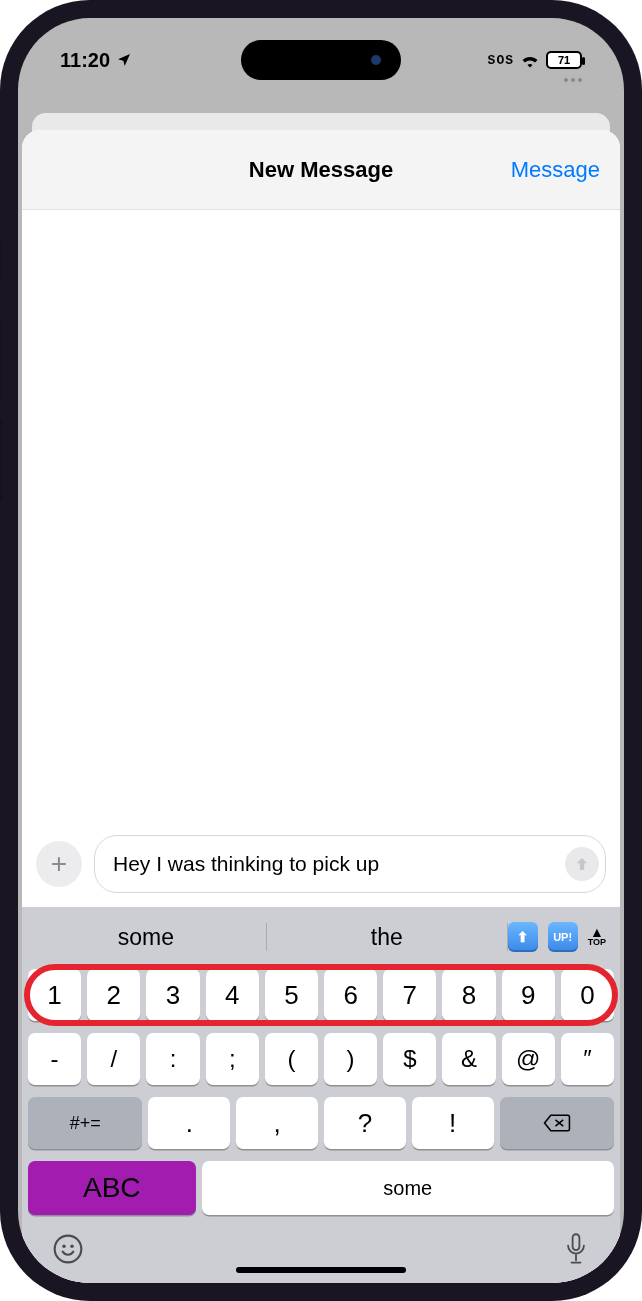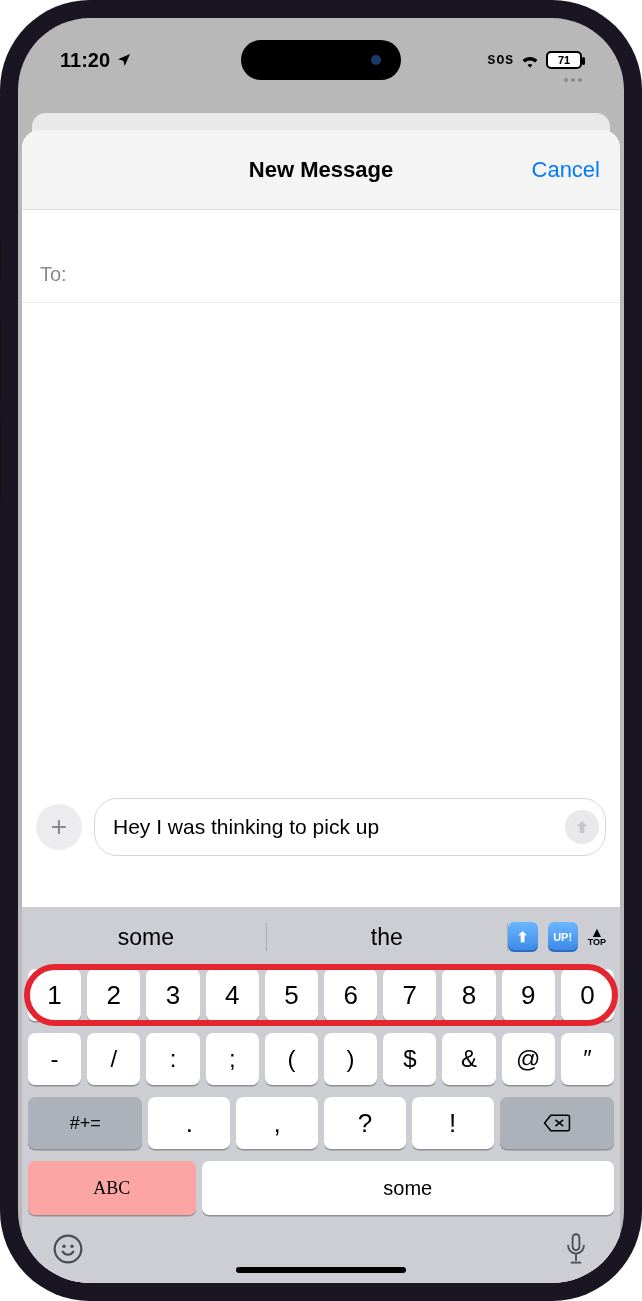--- a/index.html
+++ b/index.html
@@ -45,21 +45,21 @@
   .dots i{width:4px;height:4px;border-radius:50%;background:#8a8a8a;display:block;}
 
   
   .sheet-back {
     position:absolute; top: 95px; left: 14px; right: 14px; height: 40px;
     background: #e9e9e9; border-radius: 14px 14px 0 0;
   }
   .sheet {
     position: absolute; top: 112px; left: 4px; right: 4px; bottom: 0;
     background: #fff; border-radius: 18px 18px 0 0; overflow: hidden;
-    display: flex; flex-direction: column; gap: 37px;
+    display: flex; flex-direction: column;
   }
   .sheet-header {
     height: 80px; background: #f4f4f5; border-bottom: 1px solid #e1e1e3;
     display: flex; align-items: center; justify-content: center; position: relative;
   }
   .sheet-title { font-size: 22px; font-weight: 700; color:#000;}
   .cancel { position: absolute; right: 20px; font-size: 22px; color: #007aff; }
   .to-row {
     height: 56px; border-bottom: 1px solid #eceaec; display: flex; align-items: center;
     padding: 0 18px; font-size: 20px; color: #8a8a8e;
@@ -109,21 +109,21 @@
   .krow.numbers{position:relative;}
   .highlight {
     position:absolute; inset:1px 2px; border:6px solid #e4252f; border-radius:32px; pointer-events:none;
   }
   .krow.punct .key{font-size:24px;}
   .krow.row3{padding-left:6px;padding-right:6px;}
   .key.special{background:#adb1ba;font-size:18px;}
   .key.wide{flex:1.4;}
   .key.del{background:#adb1ba;}
   .krow.bottom .key{height:54px;}
-  .key.abc{background:#fca5a5;flex:1.3;font-size:18px;font-family:Liberation Serif, serif;}
+  .key.abc{background:#a21caf;flex:1.3;font-size:28px;}
   .key.space{flex:3.2;font-size:20px;}
   .key.return{background:#adb1ba;flex:1.5;font-size:20px;}
   .kb-footer{display:flex;justify-content:space-between;align-items:center;padding:6px 30px 2px;height:56px;}
   .kb-footer .ico{color:#4b4b50;}
   .home-ind{position:absolute;bottom:10px;left:50%;transform:translateX(-50%);width:170px;height:6px;background:#000;border-radius:4px;}
 </style>
 </head>
 <body>
 
 <div class="device">
@@ -161,24 +161,21 @@
         <i></i>
         <i></i>
         <i></i>
       </div>
 
     <div class="sheet-back"></div>
 
     <div class="sheet">
       <div class="sheet-header">
         <div class="sheet-title">New Message</div>
-        <div class="cancel">Cancel</div>
-      </div>
-      <div class="to-row">
-        <span>To:</span>
+        <div class="cancel">Message</div>
       </div>
       <div class="content-area"></div>
 
       <div class="compose">
         <div class="plus-btn">
           <span>+</span>
         </div>
         <div class="msg-field">
           <div class="txt">Hey I was thinking to pick up</div>
           <div class="send-btn">

